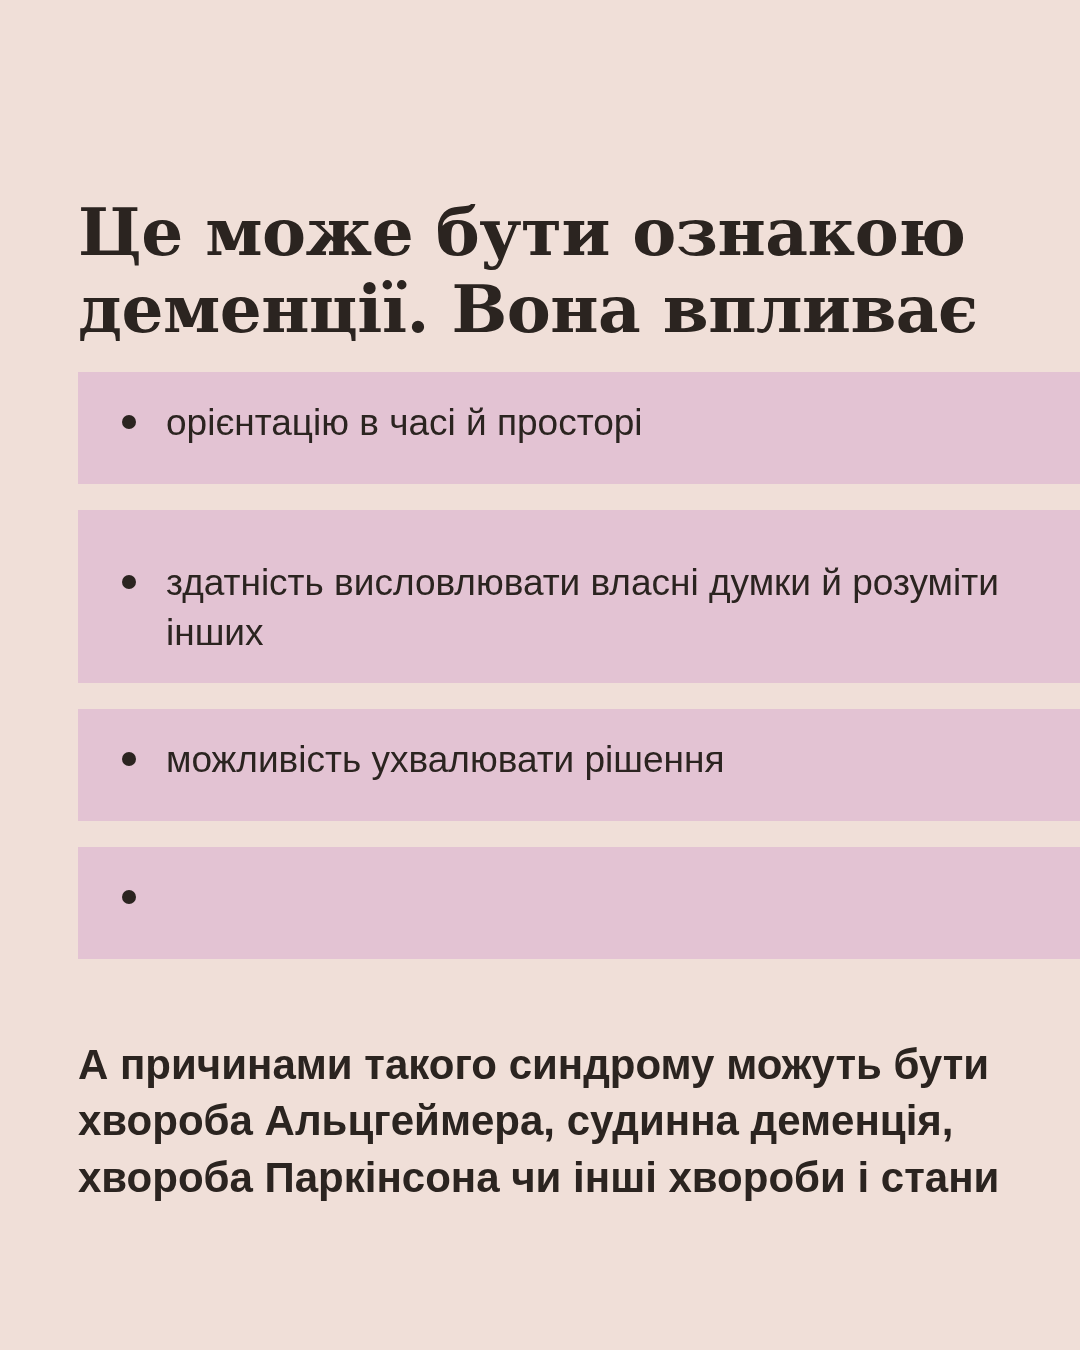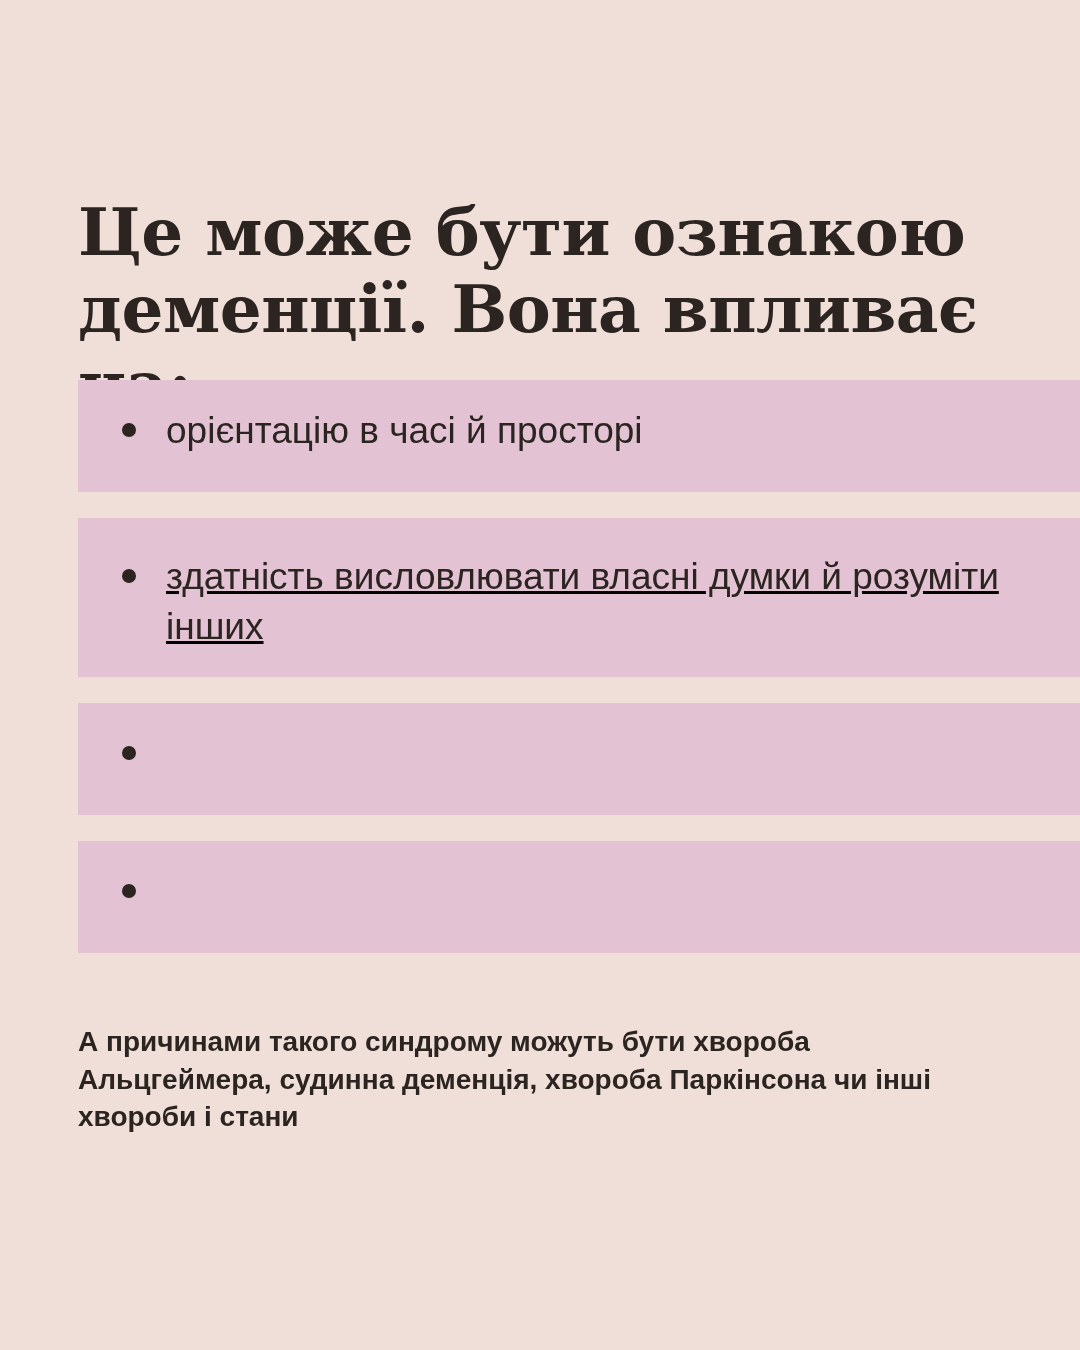--- a/index.html
+++ b/index.html
@@ -28,36 +28,35 @@
     font-family: "DejaVu Serif", "Liberation Serif", serif;
     font-weight: 700;
     font-size: 66px;
     line-height: 1.16;
     color: #2b2420;
     letter-spacing: -0.5px;
   }
   .bullet-list {
     position: absolute;
     left: 78px;
-    top: 380px;
+    top: 372px;
     width: 1002px;
   }
   .bullet-row {
     background: #e3c3d3;
     display: flex;
     align-items: flex-start;
     box-sizing: border-box;
     padding: 26px 30px 26px 44px;
     margin-bottom: 26px;
     min-height: 112px;
   }
   .bullet-row.tall {
     min-height: 146px;
-    padding-top: 34px;
-    text-decoration: underline;
+    padding-top: 48px;
   }
   .bullet-dot {
     width: 14px;
     height: 14px;
     background: #2b2420;
     border-radius: 50%;
     flex: 0 0 14px;
     margin-top: 17px;
     margin-right: 30px;
   }
@@ -68,21 +67,21 @@
     color: #2b2420;
     font-weight: 400;
   }
   .footer-text {
     position: absolute;
     left: 78px;
     top: 995px;
     width: 930px;
     font-family: "Liberation Sans", sans-serif;
     font-weight: 700;
-    font-size: 28px;
+    font-size: 42px;
     line-height: 1.34;
     color: #2b2420;
   }
 </style>
 </head>
 <body>
 
 <div class="page">
 
   <h1 class="headline">Це може бути ознакою деменції. Вона впливає на:</h1>
@@ -94,20 +93,21 @@
       <span class="bullet-text">орієнтацію в часі й просторі</span>
     </div>
 
     <div class="bullet-row tall">
       <span class="bullet-dot"></span>
       <span class="bullet-text">здатність висловлювати власні думки й розуміти інших</span>
     </div>
 
     <div class="bullet-row">
       <span class="bullet-dot"></span>
+      <span class="bullet-text">можливість ухвалювати рішення</span>
     </div>
 
     <div class="bullet-row">
       <span class="bullet-dot"></span>
     </div>
 
   </div>
 
   <p class="footer-text">А причинами такого синдрому можуть бути хвороба Альцгеймера, судинна деменція, хвороба Паркінсона чи інші хвороби і стани</p>
 

